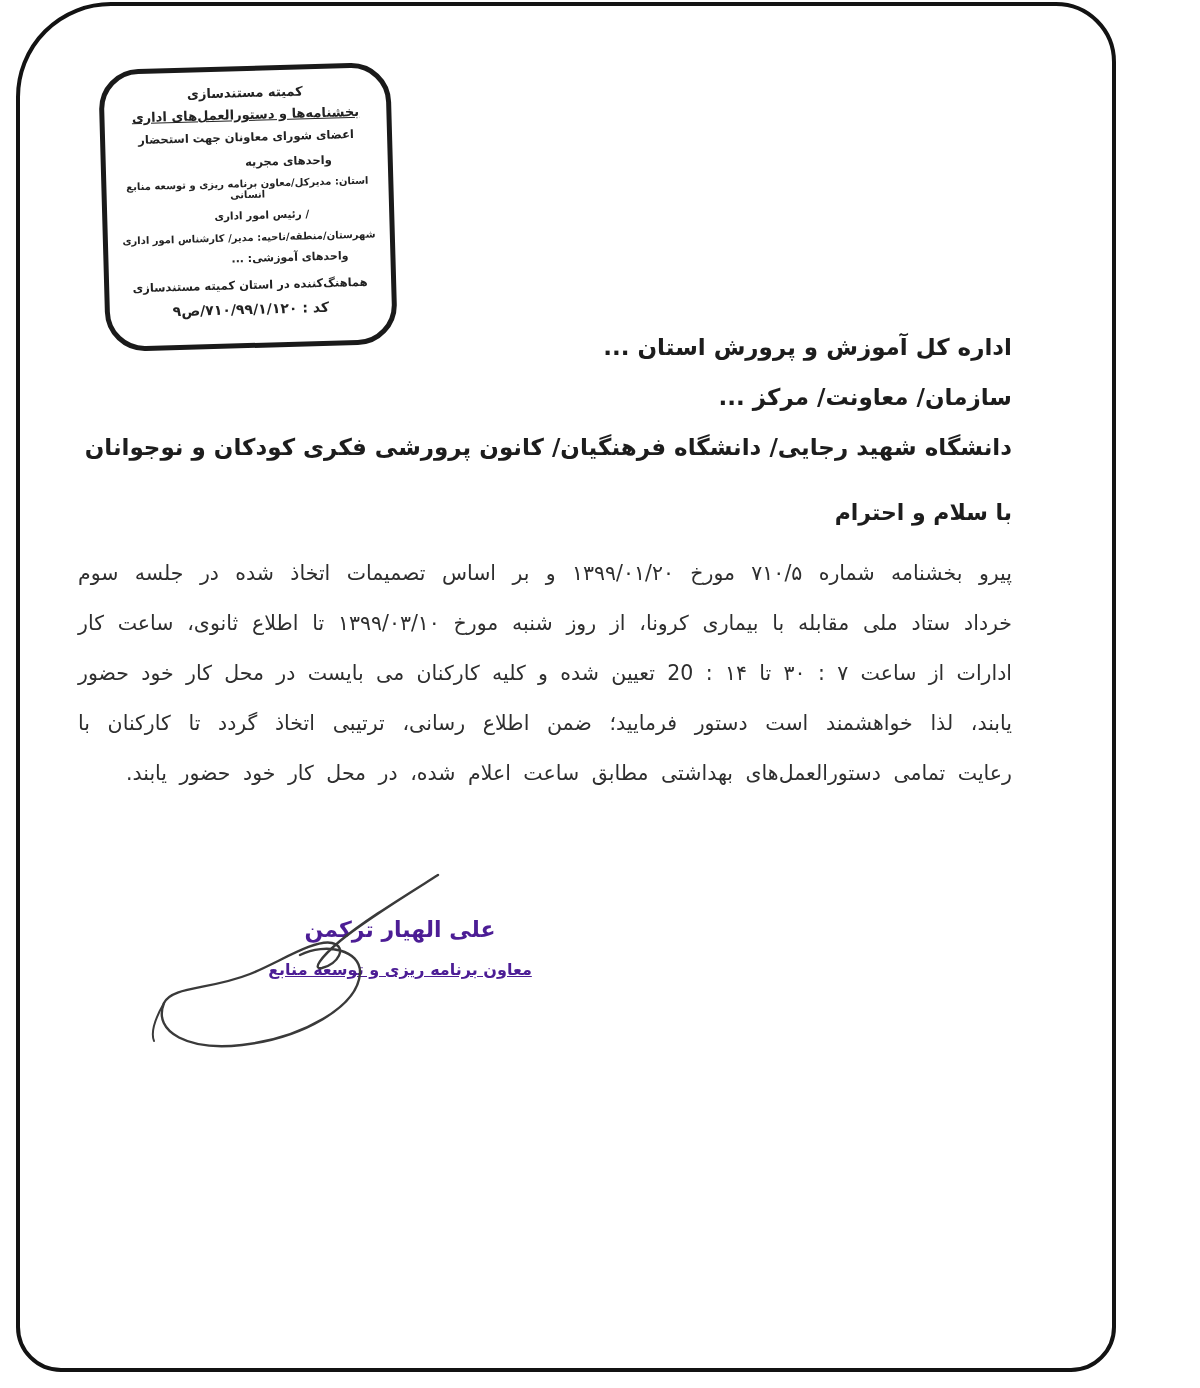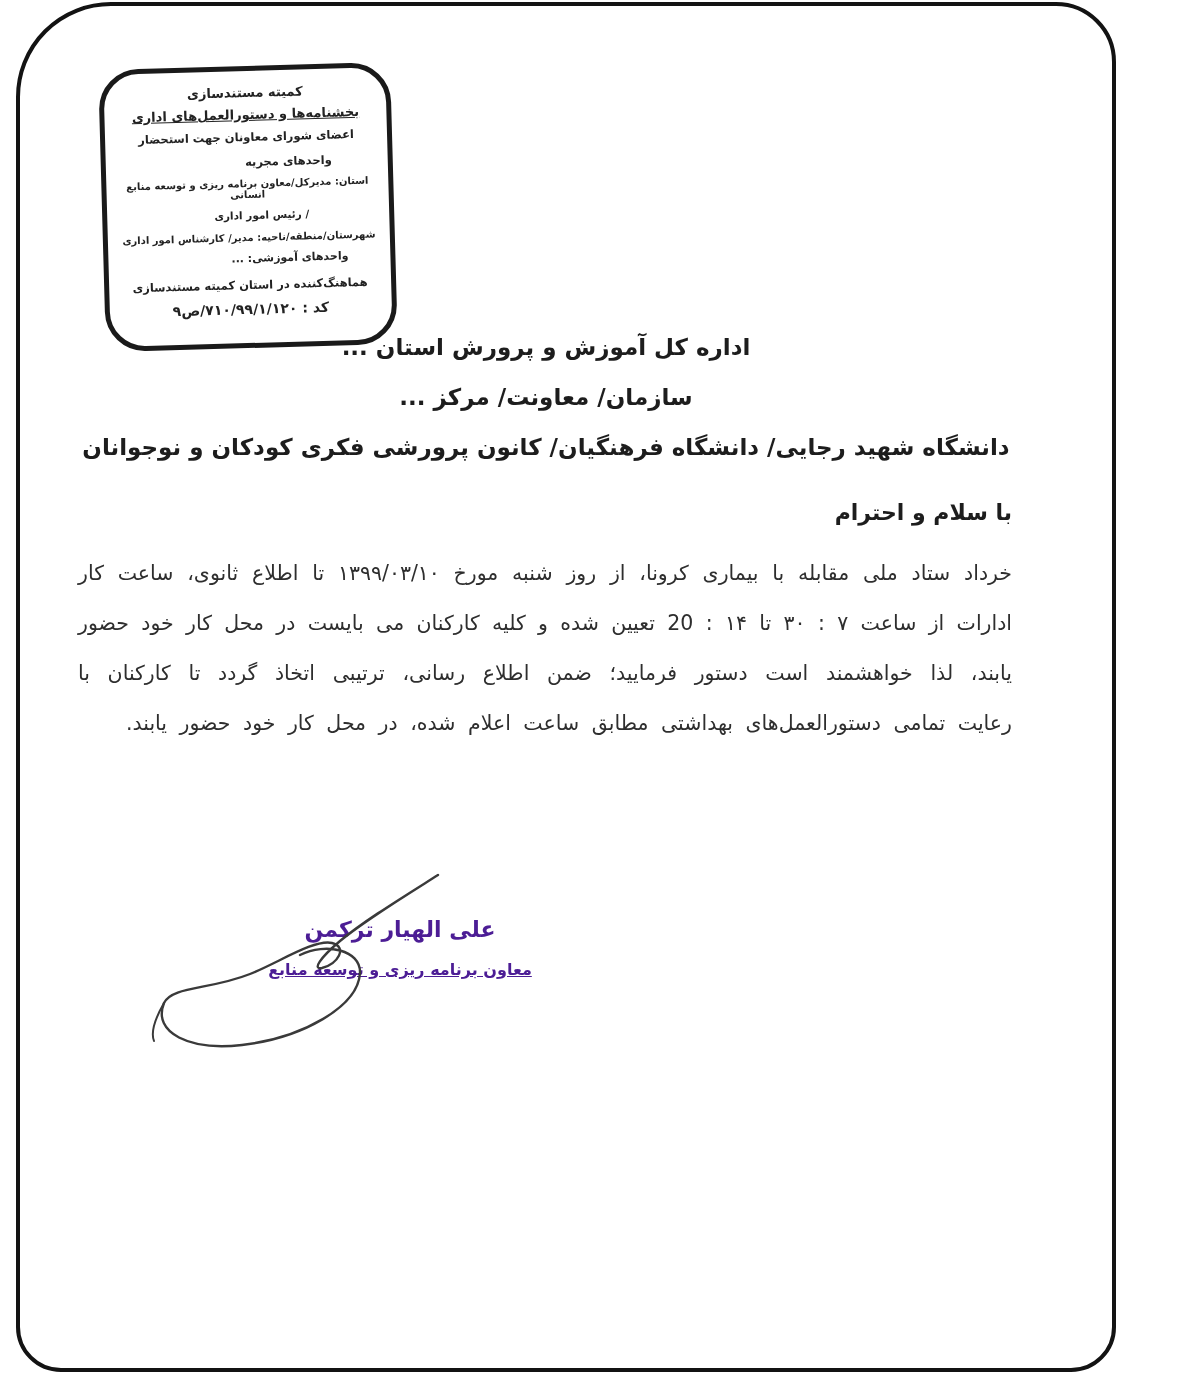--- a/index.html
+++ b/index.html
@@ -33,21 +33,20 @@
   .stamp .s9{font-size:11.5px;font-weight:bold;margin-top:13px;}
   .stamp .s10{font-size:14px;font-weight:bold;margin-top:9px;}
   
   .recipients{
     position:absolute;right:188px;top:322px;left:80px;
     direction:rtl;text-align:right;
   }
   .recipients .r-line{
     font-size:23px;font-weight:bold;line-height:50px;color:#1d1d1d;
     letter-spacing:0.2px;
-    text-align:center;
   }
   
   .salutation{
     position:absolute;right:188px;top:500px;
     font-size:22px;font-weight:bold;direction:rtl;color:#1d1d1d;margin-left:32px;
   }
   
   .body-block{
     position:absolute;right:188px;left:78px;top:548px;
     direction:rtl;color:#2e2e2e;
@@ -87,20 +86,21 @@
 
 <div class="recipients">
   <div class="r-line">اداره کل آموزش و پرورش استان ...</div>
   <div class="r-line">سازمان/ معاونت/ مرکز ...</div>
   <div class="r-line">دانشگاه شهید رجایی/  دانشگاه فرهنگیان/ کانون پرورشی فکری کودکان و نوجوانان</div>
 </div>
 
 <div class="salutation">با سلام و احترام</div>
 
 <div class="body-block">
+  <div class="body-line">پیرو بخشنامه شماره ۷۱۰/۵ مورخ ۱۳۹۹/۰۱/۲۰ و بر اساس تصمیمات اتخاذ شده در جلسه سوم</div>
   <div class="body-line">خرداد ستاد ملی مقابله با بیماری کرونا، از روز شنبه مورخ ۱۳۹۹/۰۳/۱۰ تا اطلاع ثانوی، ساعت کار</div>
   <div class="body-line">ادارات از ساعت ۷ : ۳۰ تا ۱۴ : 20 تعیین شده و کلیه کارکنان می بایست در محل کار خود حضور</div>
   <div class="body-line">یابند، لذا خواهشمند است دستور فرمایید؛ ضمن اطلاع رسانی، ترتیبی اتخاذ گردد تا کارکنان با</div>
   <div class="body-line last">رعایت تمامی دستورالعمل‌های بهداشتی مطابق ساعت اعلام شده، در محل کار خود حضور یابند.</div>
 </div>
 
 <div class="sig-block">
   <div class="sig-name">علی الهیار ترکمن</div>
   <div class="sig-title">معاون برنامه ریزی و توسعه منابع</div>
 </div>

